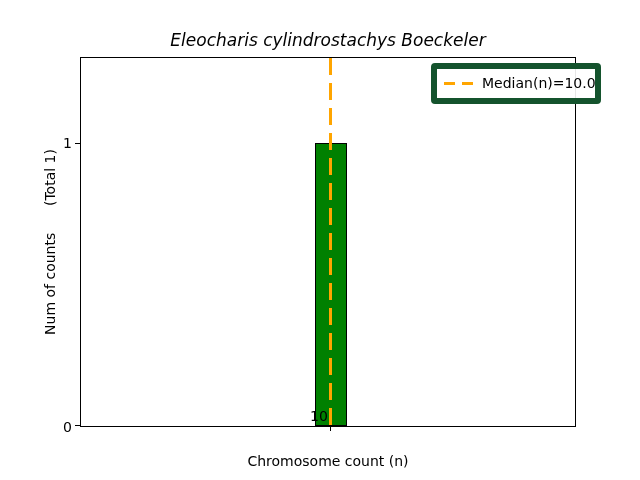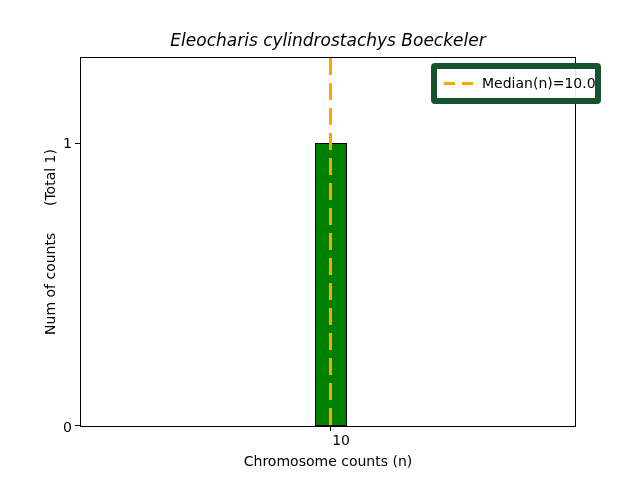--- a/index.html
+++ b/index.html
@@ -101,23 +101,23 @@
     width: 72px;
     text-align: right;
     font-size: 14px;
     line-height: 18px;
   }
   .ytl-1 { top: 134px; }
   .ytl-0 { top: 418px; }
   .xtick-label {
     position: absolute;
     left: 310px;
-    top: 432px;
+    top: 408px;
     width: 40px;
-    text-align: right;
+    text-align: left;
     font-size: 14px;
   }
   .xlabel {
     position: absolute;
     left: 328px;
     top: 453px;
     transform: translateX(-50%);
     font-size: 14px;
     white-space: nowrap;
   }
@@ -154,15 +154,15 @@
         <span class="legend-label">Median(n)=10.0</span>
       </div>
     </div>
   </div>
 
   <div class="ytick-label ytl-1">1</div>
   <div class="ytick-label ytl-0">0</div>
 
   <div class="xtick-label">10</div>
 
-  <div class="xlabel">Chromosome counts (n)</div>
+  <div class="xlabel">Chromosome count (n)</div>
 
 </div>
 
 </body></html>

